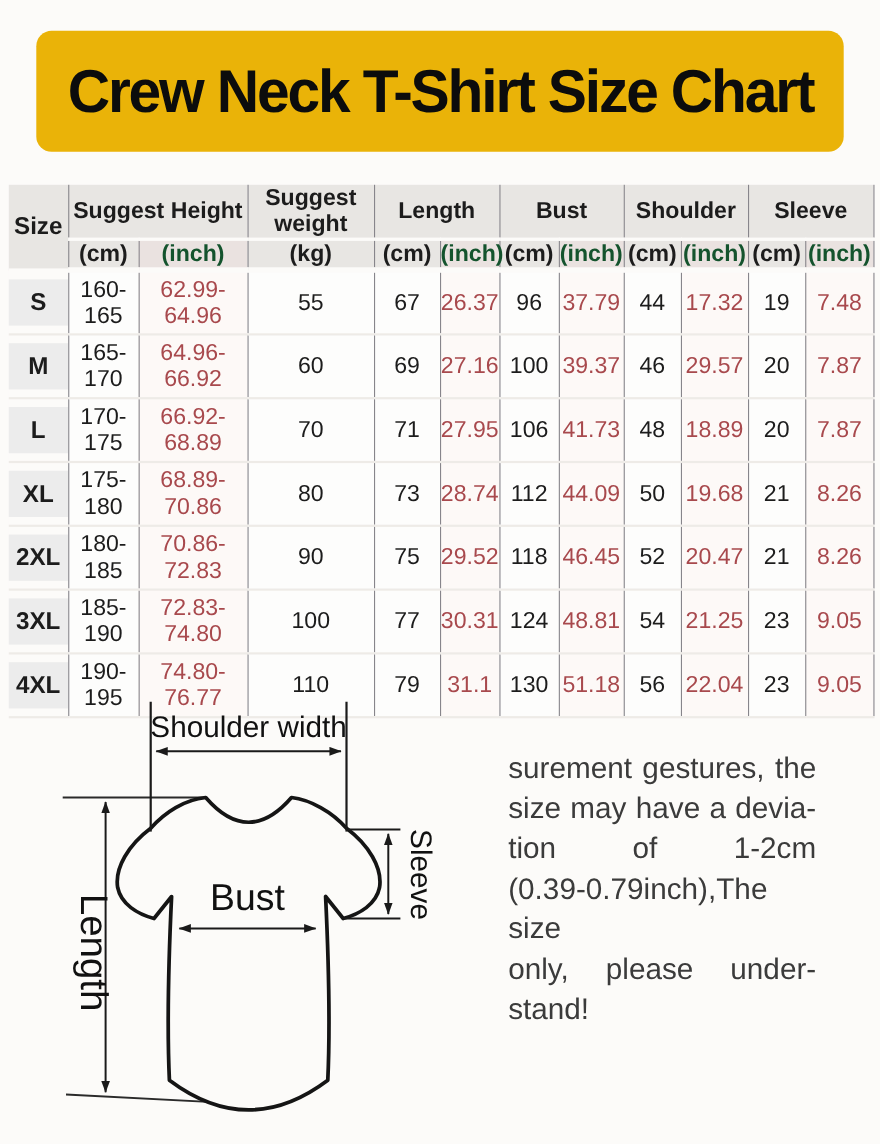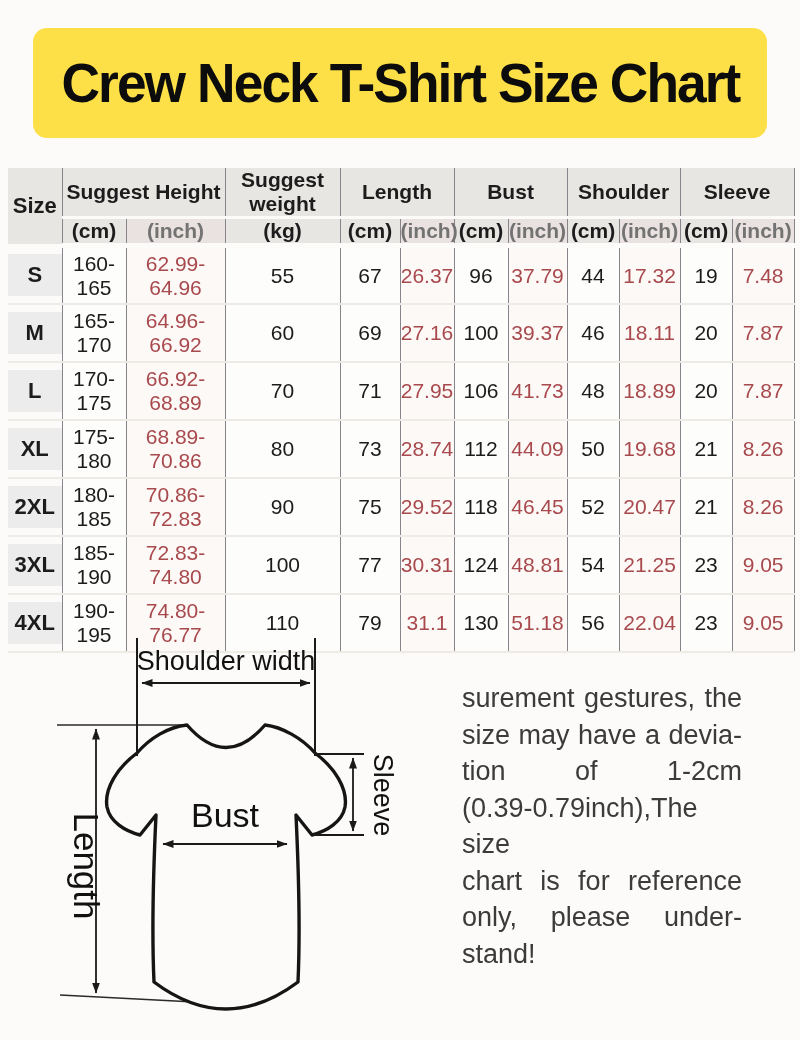--- a/index.html
+++ b/index.html
@@ -5,21 +5,21 @@
   html,body{margin:0;padding:0;}
   body{background:#e9e9e9;}
   #stage{
     position:relative;width:800px;height:1040px;margin:0 auto;
     background:#fcfbf9;overflow:hidden;
     font-family:"Liberation Sans",sans-serif;color:#1c1c1c;
   }
   
   .banner{
     position:absolute;left:33px;top:28px;width:734px;height:110px;
-    background:#fde047;border-radius:14px;
+    background:#eab308;border-radius:14px;
     display:flex;align-items:center;justify-content:center;
   }
   .banner h1{
     margin:0;font-size:55px;font-weight:bold;letter-spacing:-2px;
     color:#0c0c0c;white-space:nowrap;transform:scaleX(.97);
   }
   
   .size-table{
     position:absolute;left:8px;top:168px;width:786px;
     border-collapse:collapse;table-layout:fixed;
@@ -28,21 +28,21 @@
   .size-table th,.size-table td{
     padding:0;text-align:center;vertical-align:middle;
     border-right:1.6px solid #87858b;
   }
   .size-table thead th{background:#e8e6e3;font-weight:bold;font-size:21px;}
   .size-table tr.hr1{height:36px;}
   .size-table tr.hr2{height:28px;padding-left:33px;}
   .size-table tr.hr1 th{border-bottom:3px solid #fcfbf9;}
   .size-table tr.hr2 th{border-bottom:5px solid #fcfbf9;}
   .size-table th.sizehead{font-size:22px;border-bottom:5px solid #fcfbf9;margin-left:19px;}
-  .size-table thead th.red{color:#737373;background:#eae2e0;margin-top:16px;}
+  .size-table thead th.red{color:#14532d;background:#eae2e0;margin-top:16px;}
   .size-table tbody tr{height:56px;}
   .size-table tbody td{border-bottom:2px solid #eeebe7;background:#fdfdfc;}
   .size-table tbody td.red{color:#a8494d;background:#fdf9f7;}
   .size-table tbody td.sz{background:#fcfbf9;}
   .chip{
     height:42px;margin:7px 0;background:#ececec;
     display:flex;align-items:center;justify-content:center;
     font-weight:bold;font-size:22px;
   }
   
@@ -126,21 +126,21 @@
             <div class="chip">M</div>
           </td>
         <td>165-170</td>
         <td class="red">64.96-66.92</td>
         <td>60</td>
         <td>69</td>
         <td class="red">27.16</td>
         <td>100</td>
         <td class="red">39.37</td>
         <td>46</td>
-        <td class="red">18.11</td>
+        <td class="red">29.57</td>
         <td>20</td>
         <td class="red">7.87</td>
       </tr>
       <tr>
         <td class="sz">
             <div class="chip">L</div>
           </td>
         <td>170-175</td>
         <td class="red">66.92-68.89</td>
         <td>70</td>
@@ -247,18 +247,17 @@
     <line x1="283" y1="207" x2="334" y2="207" stroke="#1a1a1a" stroke-width="1.8"></line>
     <line x1="323" y1="130" x2="323" y2="203" stroke="#1a1a1a" stroke-width="1.8" marker-start="url(#ah)" marker-end="url(#ah)"></line>
     <text x="344" y="167" font-size="27" text-anchor="middle" transform="rotate(90 344 167)">Sleeve</text>
   </svg>
 
   <div class="note">
     <div class="nline">surement gestures, the</div>
     <div class="nline">size may have a devia-</div>
     <div class="nline">tion of 1-2cm</div>
     <div class="nline">(0.39-0.79inch),The size</div>
-    <div class="nline">chart is for reference</div>
     <div class="nline">only, please under-</div>
     <div class="nline last">stand!</div>
   </div>
 
 </div>
 
 </body></html>

